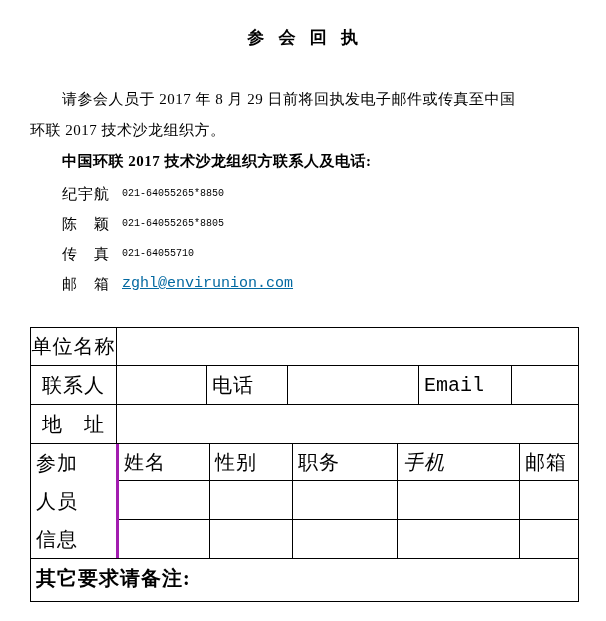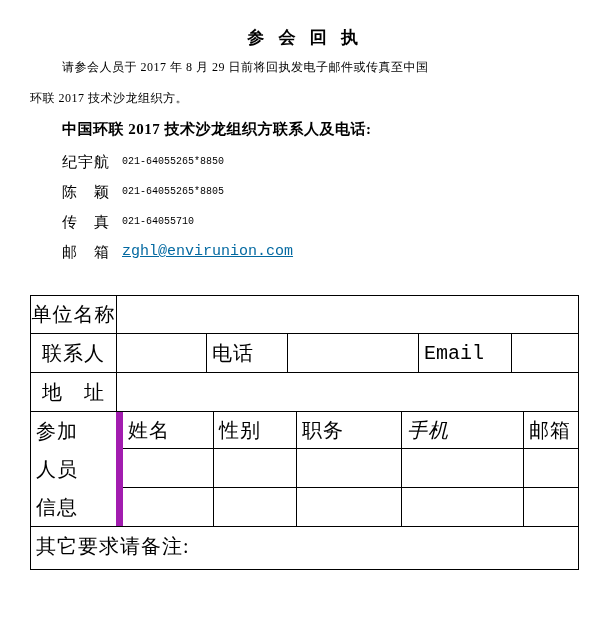--- a/index.html
+++ b/index.html
@@ -19,22 +19,22 @@
     padding: 28px 26px 0 30px;
   }
   .doc-title {
     text-align: center;
     font-weight: bold;
     font-size: 17px;
     line-height: 20px;
     letter-spacing: 5px;
   }
   .intro {
-    margin-top: 4px;
-    font-size: 12px;
+    margin-top: 36px;
+    font-size: 15px;
     letter-spacing: 0.5px;
   }
   .intro-line { line-height: 31px; }
   .intro-line.indent { text-indent: 32px; }
   .contacts-heading {
     font-size: 15px;
     font-weight: bold;
     line-height: 31px;
     text-indent: 32px;
     letter-spacing: 0.5px;
@@ -99,30 +99,31 @@
     flex: 0 0 85px;
     box-sizing: border-box;
     display: flex;
     flex-direction: column;
     justify-content: space-around;
     padding-left: 5px;
     letter-spacing: 1px;
   }
   .attendee-right {
     flex: 1 1 auto;
-    border-left: 7px solid #a21caf;
+    border-left: 3px solid #a21caf;
     display: flex;
     flex-direction: column;
   }
   .irow { display: flex; }
   .irow + .irow { border-top: 1px solid #000; }
   .notes-cell {
     align-items: flex-start;
     padding: 6px 0 0 5px;
     letter-spacing: 1px;
+    font-weight: bold;
   }
 </style>
 </head>
 <body>
 
 <div class="page">
 
   <div class="doc-title">参 会 回 执</div>
 
   <div class="intro">

